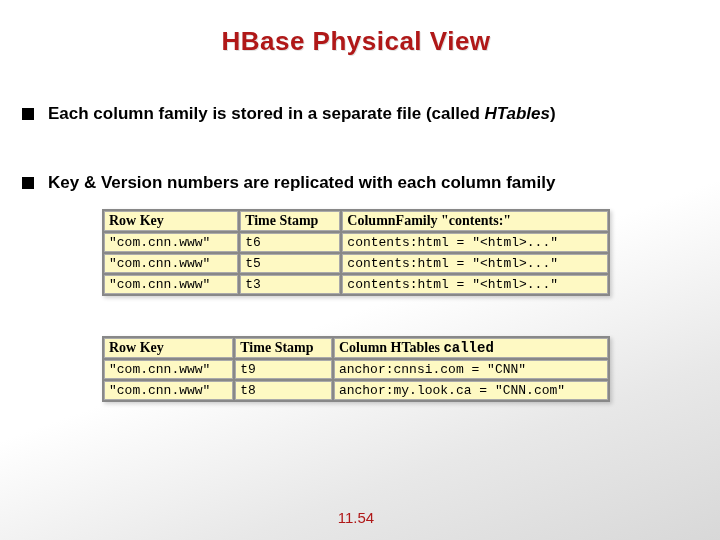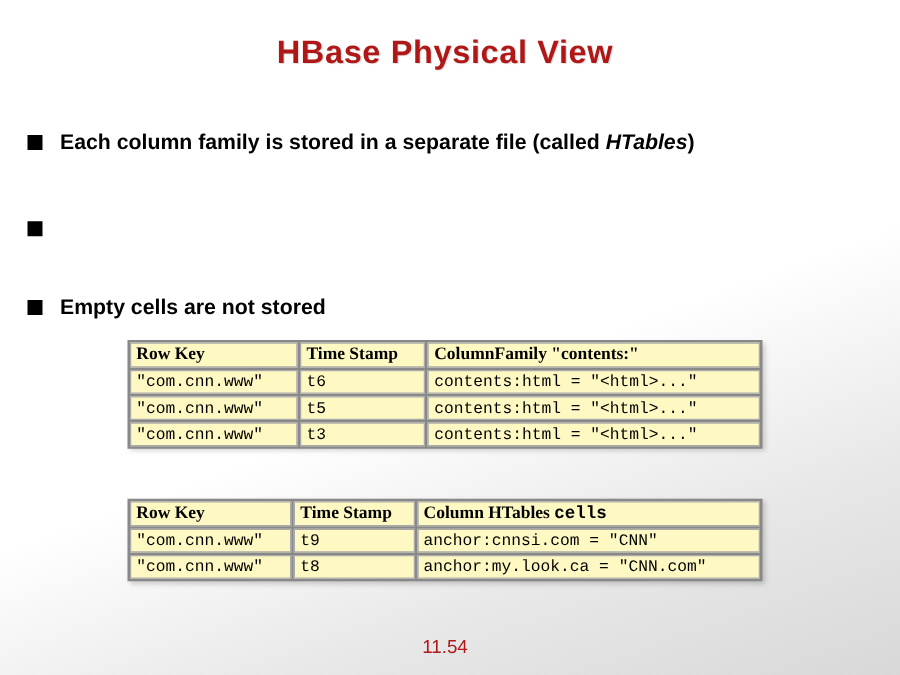--- a/index.html
+++ b/index.html
@@ -109,25 +109,22 @@
 
   <ul class="bullets">
     <li>
       <span class="bullet-marker"></span>
       <span>
         <span>Each column family is stored in a separate file (called </span><span class="htables">HTables</span><span>)</span>
       </span>
     </li>
     <li>
       <span class="bullet-marker"></span>
-    </li>
-    <li>
-      <span class="bullet-marker"></span>
       <span>
-        <span>Empty cells are not stored</span>
+        <span>Key &amp; Version numbers are replicated with each column family</span>
       </span>
     </li>
   </ul>
 
   <div class="tables-area">
 
     <table class="htbl">
       <tbody>
           <tr>
         <th class="serif-only">Row Key</th>
@@ -153,21 +150,21 @@
       </table>
 
     <div class="table-gap"></div>
 
     <table class="htbl">
       <tbody>
           <tr>
         <th class="serif-only">Row Key</th>
         <th class="serif-only">Time Stamp</th>
         <th class="serif-only">
-          <span>Column HTables </span><span class="mono-inline">cells</span>
+          <span>Column HTables </span><span class="mono-inline">called</span>
         </th>
       </tr>
       <tr>
         <td>"com.cnn.www"</td>
         <td>t9</td>
         <td>anchor:cnnsi.com = "CNN"</td>
       </tr>
       <tr>
         <td>"com.cnn.www"</td>
         <td>t8</td>

